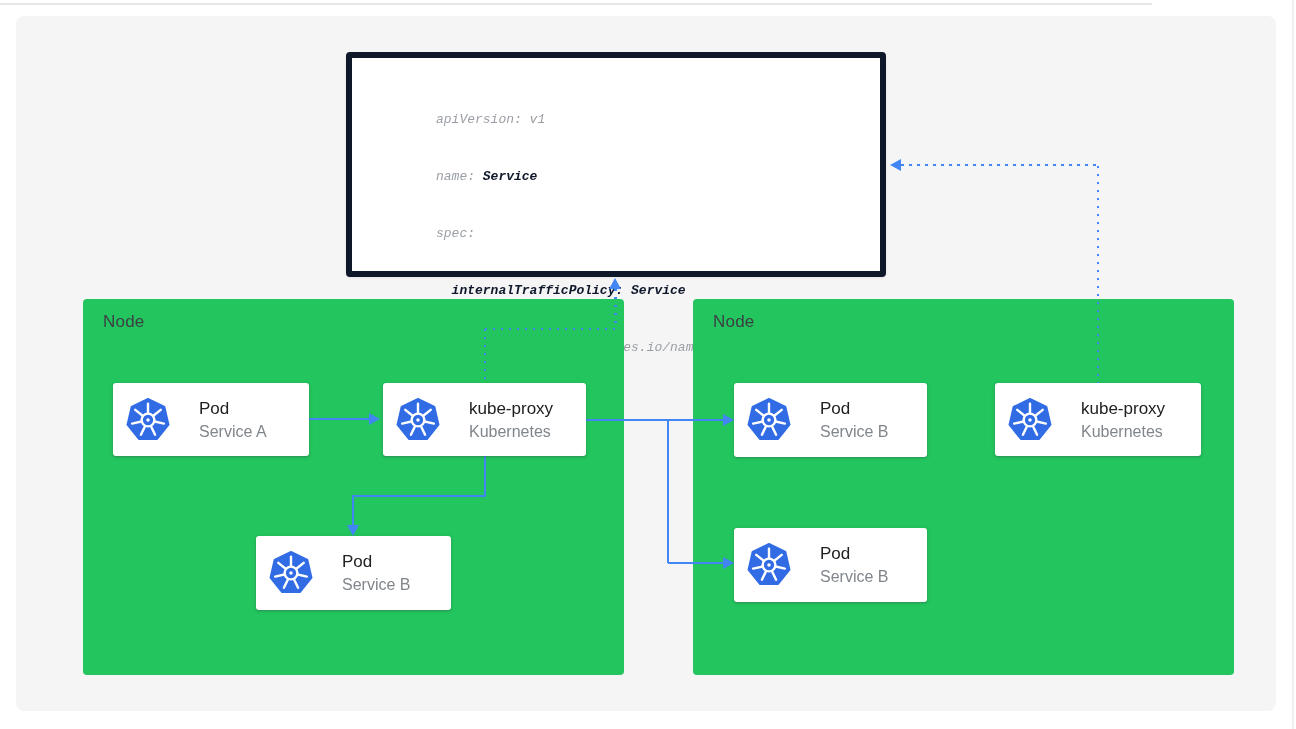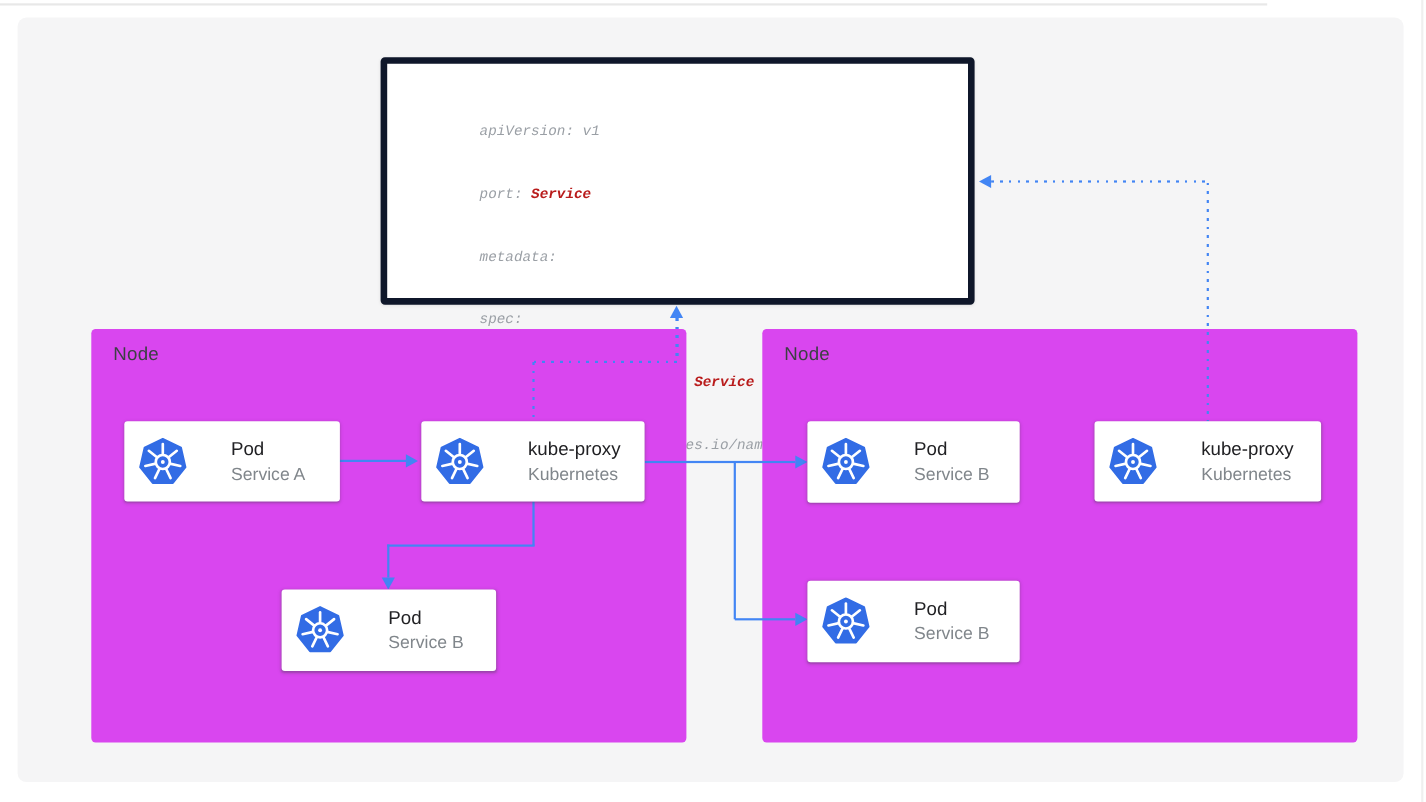--- a/index.html
+++ b/index.html
@@ -23,41 +23,41 @@
   
   .yaml-card {
     left: 330px; top: 36px; width: 540px; height: 225px;
     background: #ffffff; border: 6px solid #0f172a; border-radius: 4px;
     box-shadow: 0 1px 3px rgba(0,0,0,0.07);
     box-sizing: border-box; padding: 14px 0 0 84px;
     font-family: Liberation Mono, monospace;
     font-style: italic; font-size: 13px; line-height: 19px;
     color: #9a9fa5; white-space: pre;
   }
-  .yaml-card .b { font-weight: 700; color: #b91c1c; }
+  .yaml-card .b { font-weight: 700; color: #0f172a; }
 
   
   .node {
-    background: #d946ef; border-radius: 4px;
+    background: #22c55e; border-radius: 4px;
   }
   .node-left  { left: 67px;  top: 283px; width: 541px; height: 376px; }
   .node-right { left: 677px; top: 283px; width: 541px; height: 376px; }
   .node-label {
     position: absolute; left: 20px; top: 13px;
     font-size: 17px; color: #3c4043; letter-spacing: 0.2px;
   }
 
   
   .card {
     background: #ffffff; border-radius: 3px;
     box-shadow: 0 1px 2px rgba(60,64,67,0.30), 0 1px 4px rgba(60,64,67,0.15);
     display: flex; align-items: center;
   }
   .card .k8s { width: 44px; height: 44px; margin-left: 13px; flex: 0 0 auto; }
-  .card .txt { margin-left: 40px; }
+  .card .txt { margin-left: 29px; }
   .card .title    { font-size: 17px; color: #212124; line-height: 24px; }
   .card .subtitle { font-size: 16px; color: #80868b; line-height: 22px; }
 
   .card-pod-a    { left: 97px;  top: 367px; width: 196px; height: 73px; }
   .card-kp-left  { left: 367px; top: 367px; width: 203px; height: 73px; }
   .card-pod-b-l  { left: 240px; top: 520px; width: 195px; height: 74px; }
   .card-pod-b-rt { left: 718px; top: 367px; width: 193px; height: 74px; }
   .card-pod-b-rb { left: 718px; top: 512px; width: 193px; height: 74px; }
   .card-kp-right { left: 979px; top: 367px; width: 206px; height: 73px; }
 
@@ -98,22 +98,21 @@
   </defs>
 </svg>
 
 <div class="abs top-rule"></div>
 <div class="abs right-rule"></div>
 
 <div class="abs canvas">
 
   <div class="abs yaml-card">
     <div><span>apiVersion: v1</span></div>
-    <div><span>port: </span><span class="b">Service</span></div>
-    <div><span>metadata:</span></div>
+    <div><span>name: </span><span class="b">Service</span></div>
     <div><span>spec:</span></div>
     <div><span>  </span><span class="b">internalTrafficPolicy</span><span class="b">: </span><span class="b">Service</span></div>
     <div><span>  selector: app.kubernetes.io/name: MyApp</span></div>
     <div><span>  ports:</span></div>
     <div><span>  - protocol: TCP</span></div>
     <div><span>    port: 80</span></div>
   </div>
 
   <div class="abs node node-left">
     <span class="node-label">Node</span>

